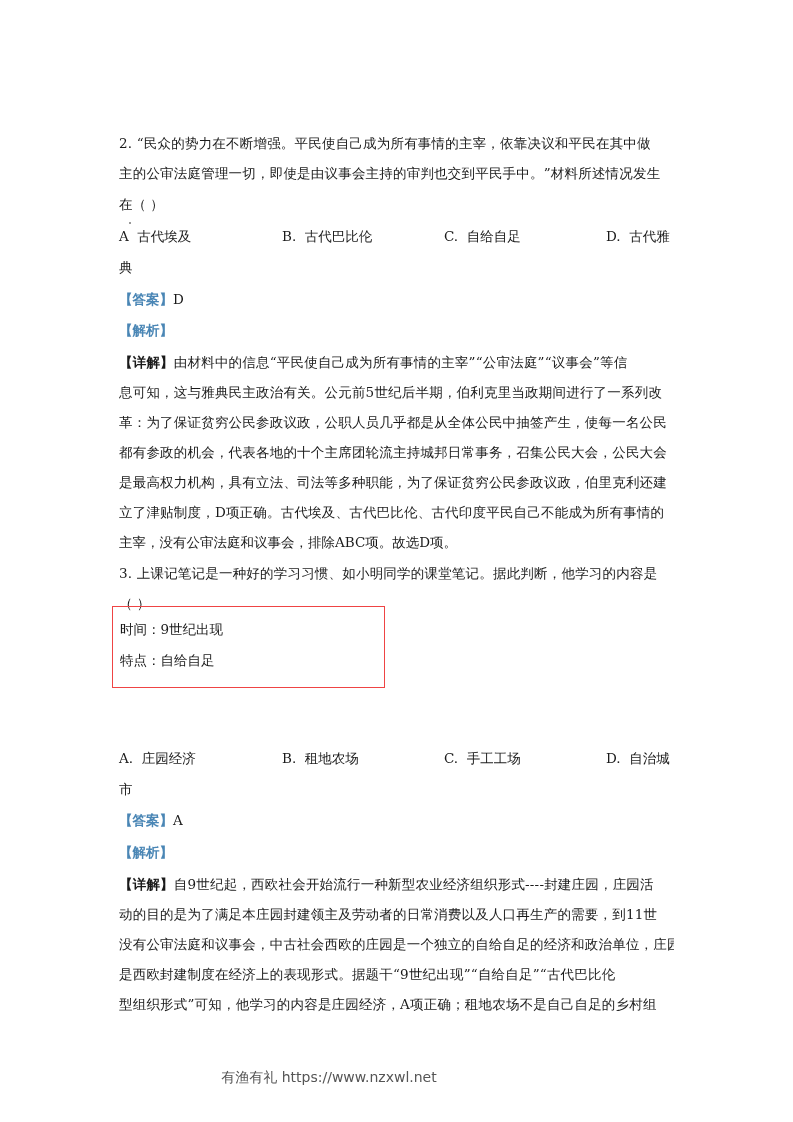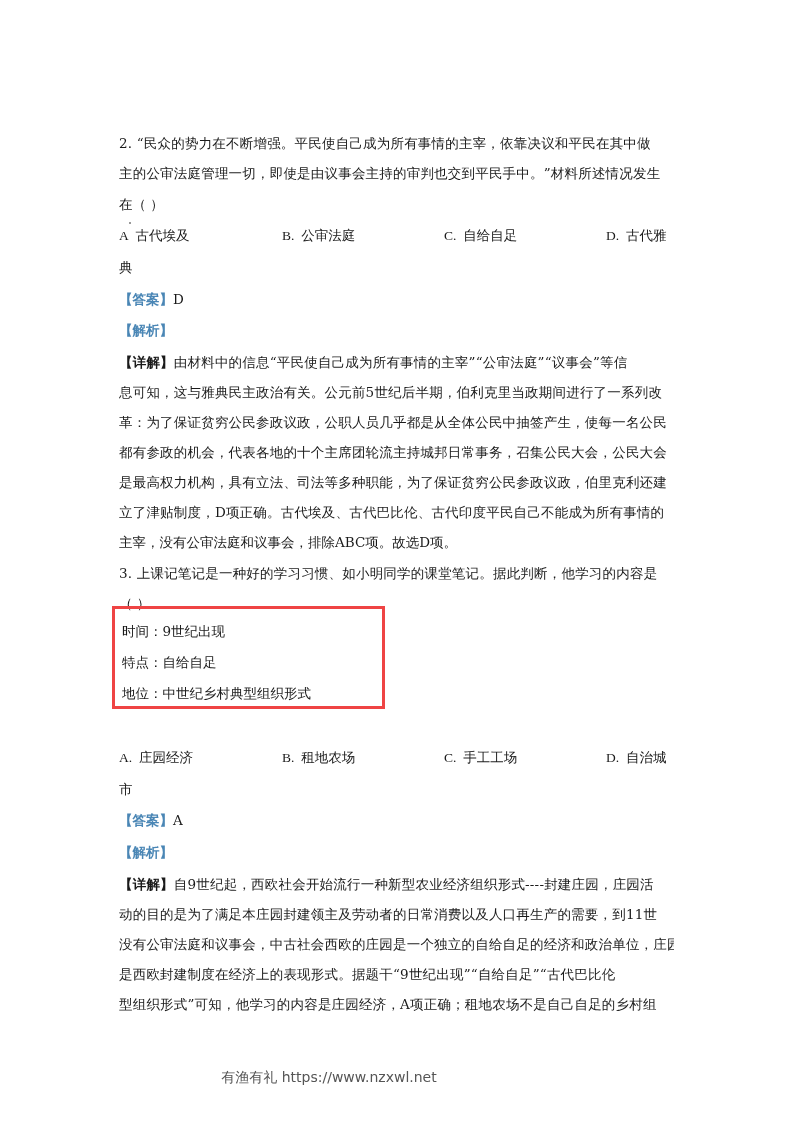--- a/index.html
+++ b/index.html
@@ -4,45 +4,45 @@
 <style>
   html, body { margin: 0; padding: 0; background: #ffffff; }
   body {
     width: 793px; height: 1122px; position: relative; overflow: hidden;
     font-family: "DejaVu Serif", "Liberation Serif", serif;
     color: #1a1a1a; font-size: 13.5px;
   }
   .line { position: absolute; left: 119px; white-space: nowrap; line-height: 20px; }
   .justify { width: 555px; white-space: nowrap; overflow: hidden; letter-spacing: 0.2px; }
   .tag { color: #4a86b5; font-weight: bold; }
-  .opt { position: absolute; white-space: nowrap; line-height: 20px; font-family: Liberation Serif, serif; }
+  .opt { position: absolute; white-space: nowrap; line-height: 20px; }
   .box {
-    position: absolute; left: 112px; top: 606px; width: 273px; height: 103px;
-    border: 3px solid #ef4444; box-sizing: border-box;
+    position: absolute; left: 112px; top: 606px; width: 273px; height: 82px;
+    border: 1px solid #ef4444; box-sizing: border-box;
   }
   .box .row { position: absolute; left: 7px; white-space: nowrap; line-height: 20px; }
   .footer {
     position: absolute; top: 1069px; left: 0; width: 658px; text-align: center;
     font-family: "DejaVu Sans", "Liberation Sans", sans-serif; font-size: 14px; color: #555;
   }
   .dot { position: absolute; left: 129px; top: 222px; width: 2px; height: 2px; background: #999; }
 </style>
 </head>
 <body>
 
 <div class="line justify" style="top:133px">2. “民众的势力在不断增强。平民使自己成为所有事情的主宰，依靠决议和平民在其中做</div>
 <div class="line justify" style="top:163px">主的公审法庭管理一切，即使是由议事会主持的审判也交到平民手中。”材料所述情况发生</div>
 <div class="line" style="top:194px">在（    ）</div>
 
 <div class="opt" style="left:119px; top:226px">
   <span>A</span>&nbsp;&nbsp;<span>古代埃及</span>
 </div>
 <div class="dot"></div>
 <div class="opt" style="left:282px; top:226px">
-  <span>B.</span>&nbsp;&nbsp;<span>公审法庭</span>
+  <span>B.</span>&nbsp;&nbsp;<span>古代巴比伦</span>
 </div>
 <div class="opt" style="left:444px; top:226px">
   <span>C.</span>&nbsp;&nbsp;<span>自给自足</span>
 </div>
 <div class="opt" style="left:606px; top:226px">
   <span>D.</span>&nbsp;&nbsp;<span>古代雅</span>
 </div>
 <div class="line" style="top:257px">典</div>
 
 <div class="line" style="top:289px">
@@ -61,21 +61,20 @@
 <div class="line justify" style="top:472px">是最高权力机构，具有立法、司法等多种职能，为了保证贫穷公民参政议政，伯里克利还建</div>
 <div class="line justify" style="top:502px">立了津贴制度，D项正确。古代埃及、古代巴比伦、古代印度平民自己不能成为所有事情的</div>
 <div class="line" style="top:532px">主宰，没有公审法庭和议事会，排除ABC项。故选D项。</div>
 
 <div class="line justify" style="top:563px">3. 上课记笔记是一种好的学习习惯、如小明同学的课堂笔记。据此判断，他学习的内容是</div>
 <div class="line" style="top:593px">（    ）</div>
 
 <div class="box">
   <div class="row" style="top:12px">时间：9世纪出现</div>
   <div class="row" style="top:43px">特点：自给自足</div>
-  <div class="row" style="top:74px">地位：中世纪乡村典型组织形式</div>
 </div>
 
 <div class="opt" style="left:119px; top:748px">
   <span>A.</span>&nbsp;&nbsp;<span>庄园经济</span>
 </div>
 <div class="opt" style="left:282px; top:748px">
   <span>B.</span>&nbsp;&nbsp;<span>租地农场</span>
 </div>
 <div class="opt" style="left:444px; top:748px">
   <span>C.</span>&nbsp;&nbsp;<span>手工工场</span>

